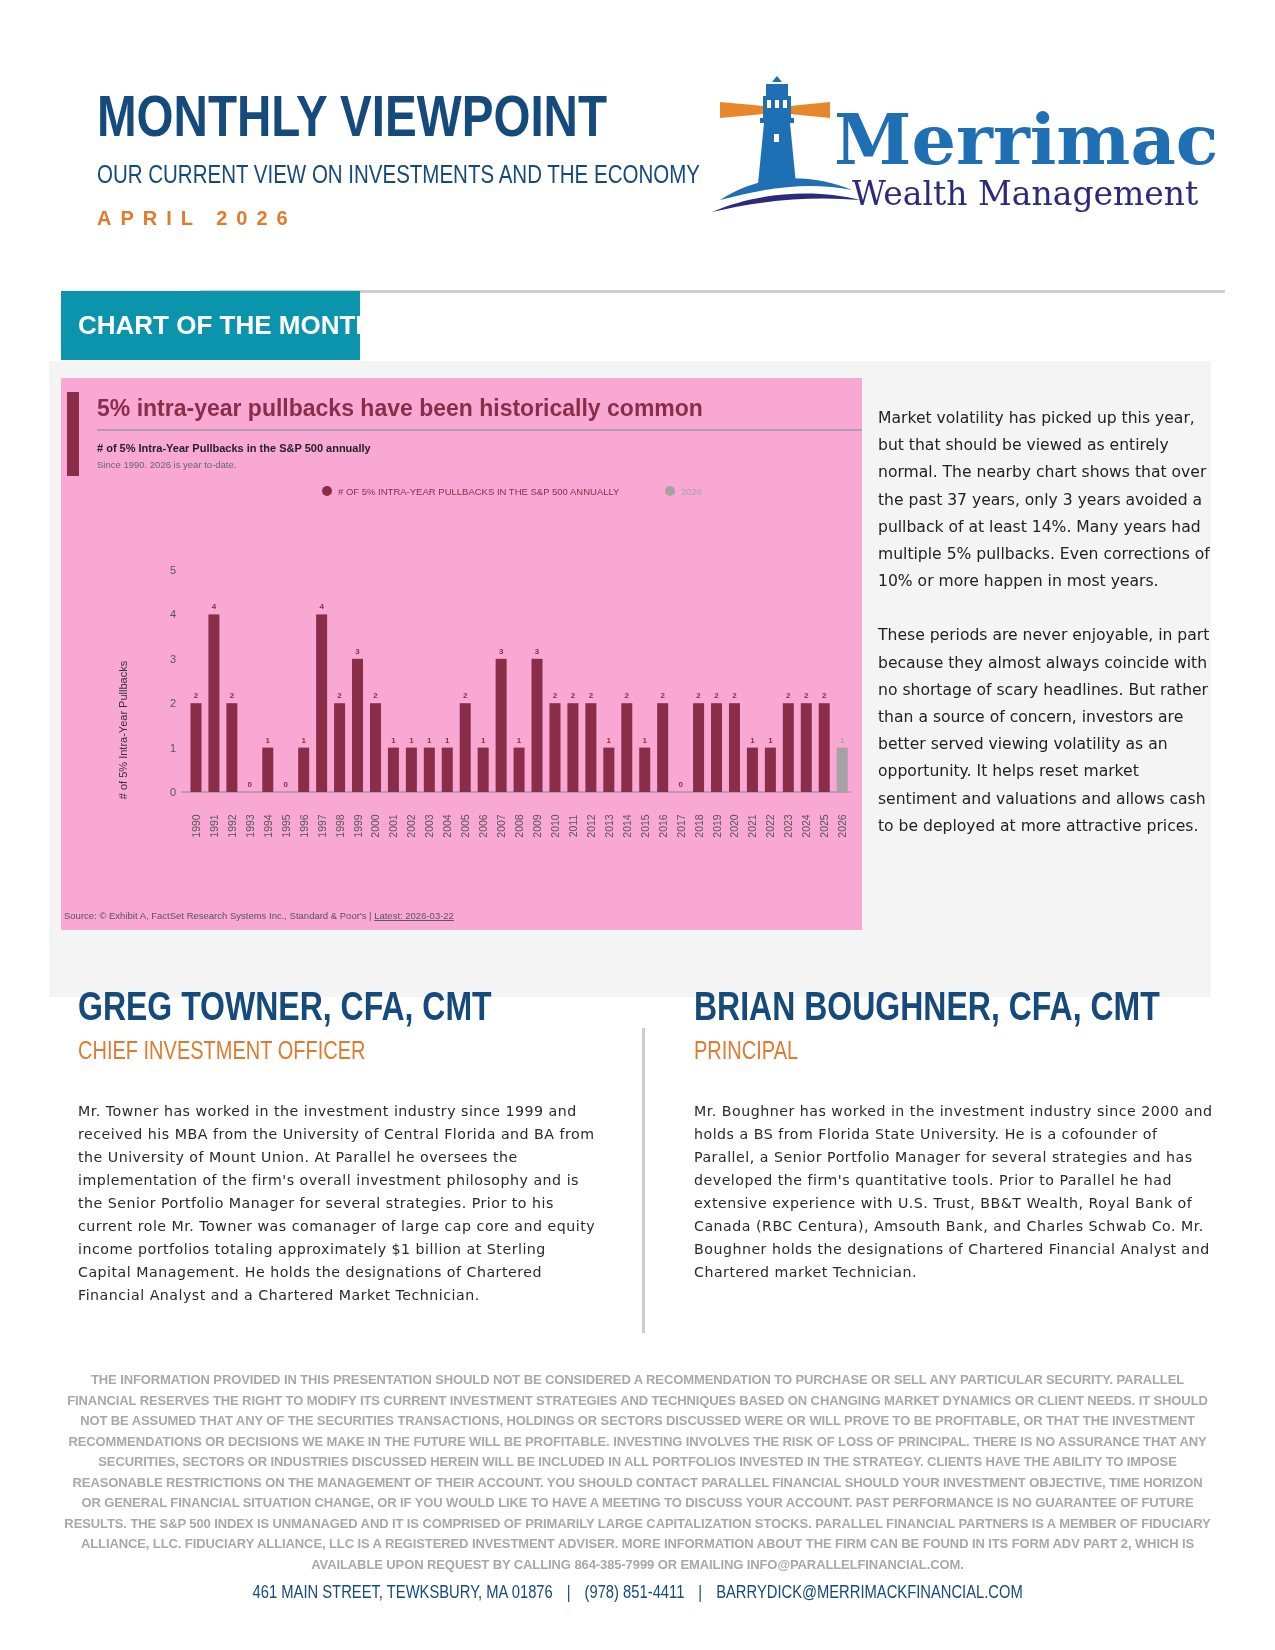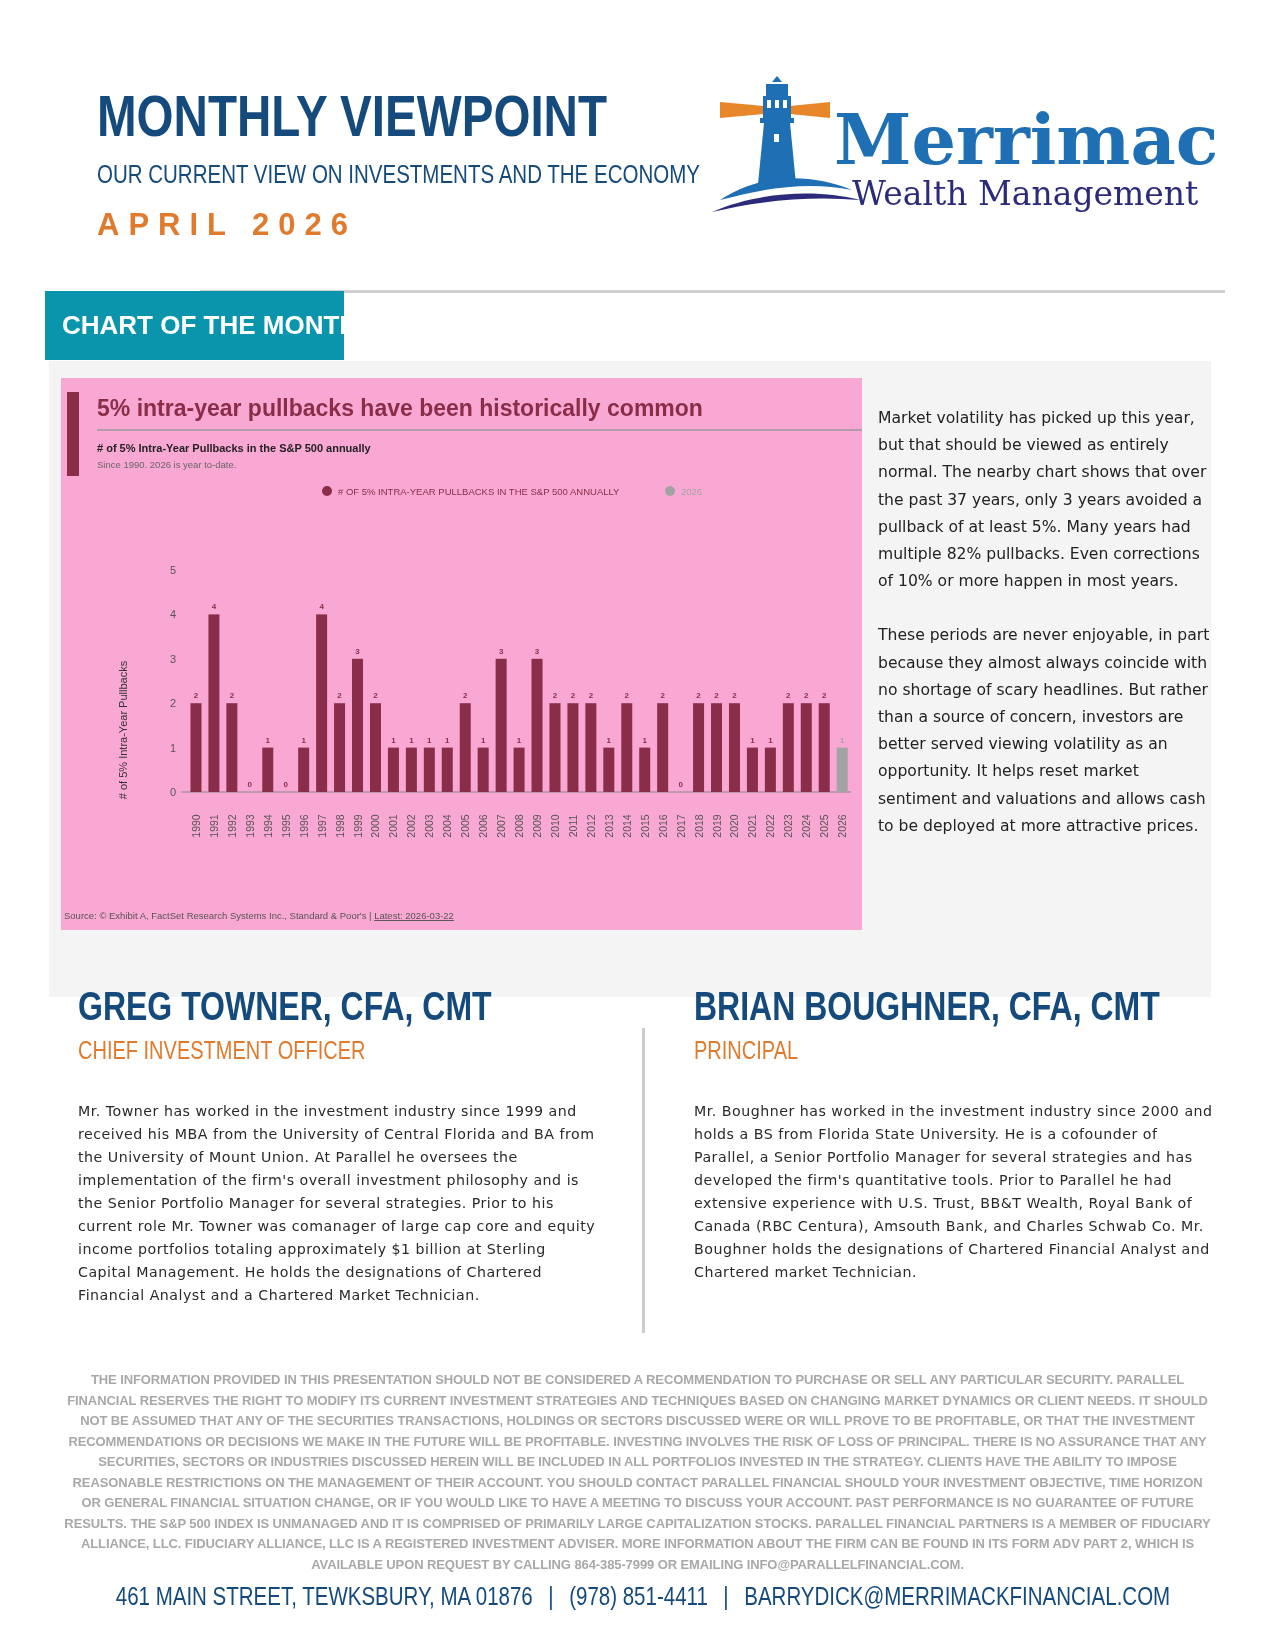--- a/index.html
+++ b/index.html
@@ -5,29 +5,29 @@
   * { box-sizing: border-box; margin: 0; padding: 0; }
   html, body { width: 1275px; height: 1650px; background: #ffffff; overflow: hidden; }
   body { position: relative; font-family: "Liberation Sans", sans-serif; color: #222; }
 
   .abs { position: absolute; }
 
   
   .title { left: 97px; top: 82px; font-family: "Liberation Sans", sans-serif; font-weight: 700;
            font-size: 58px; color: #154a7c; letter-spacing: 0px; transform: scaleX(0.82); transform-origin: left top; white-space: nowrap; }
   .subtitle { left: 97px; top: 160px; font-size: 25px; color: #154a7c; transform: scaleX(0.82); transform-origin: left top; white-space: nowrap; }
-  .date { left: 97px; top: 207px; font-size: 31px; font-weight: 700; color: #e07b2e; letter-spacing: 9px; white-space: nowrap; }
+  .date { left: 97px; top: 207px; font-size: 20px; font-weight: 700; color: #e07b2e; letter-spacing: 9px; white-space: nowrap; }
 
   
   .logo { left: 712px; top: 72px; width: 503px; height: 148px; background: #fff; }
   .logo svg { width: 100%; height: 100%; }
 
   
   .section-rule { left: 200px; top: 290px; width: 1025px; height: 3px; background: #cfcfcf; }
-  .section-tab { left: 45px; top: 291px; width: 299px; height: 69px; background: #0a95ad;
+  .section-tab { left: 61px; top: 291px; width: 299px; height: 69px; background: #0a95ad;
                  color: #fff; font-size: 26px; font-weight: 700; display: flex; align-items: center; padding-left: 17px; white-space: nowrap; }
 
   
   .panel-bg { left: 49px; top: 361px; width: 1162px; height: 636px; background: #f4f4f4; }
   .chart-card { left: 61px; top: 378px; width: 801px; height: 552px; background: #f9a8d4; }
   .chart-card svg { width: 100%; height: 100%; }
   .panel-text { left: 878px; top: 405px; width: 340px; font-family: "DejaVu Sans", sans-serif; font-size: 15.6px;
                 line-height: 27.2px; color: #222; }
   .panel-text p { margin-bottom: 27px; }
 
@@ -38,21 +38,21 @@
   .bio-name { font-size: 40px; font-weight: 700; color: #154a7c; transform: scaleX(0.8); transform-origin: left top; white-space: nowrap; height: 48px; }
   .bio-role { font-size: 25px; color: #e07b2e; transform: scaleX(0.8); transform-origin: left top; white-space: nowrap; margin-top: 4px; height: 40px; }
   .bio-text { margin-top: 24px; font-family: "DejaVu Sans", sans-serif; font-size: 14.2px; line-height: 23px; letter-spacing: 0.5px; color: #2a2a2a; width: 525px; }
   .divider { left: 642px; top: 1028px; width: 3px; height: 305px; background: #cccccc; }
 
   
   .disclaimer { left: 64px; top: 1370px; width: 1147px; text-align: center; font-size: 13px; font-weight: 700;
                 line-height: 20.5px; color: #a8a8a8; letter-spacing: -0.1px; }
 
   
-  .footer { left: 0; top: 1582px; width: 1275px; text-align: center; font-size: 25px; color: #154a7c; white-space: nowrap; }
+  .footer { left: 0; top: 1582px; width: 1275px; text-align: center; font-size: 18px; color: #154a7c; white-space: nowrap; }
   .footer-inner { display: inline-block; transform: scaleX(0.82); transform-origin: center top; }
   .footer-sep { margin: 0 12px; }
 </style>
 </head>
 <body>
 
 <div class="abs title">MONTHLY VIEWPOINT</div>
 <div class="abs subtitle">OUR CURRENT VIEW ON INVESTMENTS AND THE ECONOMY</div>
 <div class="abs date">APRIL 2026</div>
 
@@ -214,21 +214,21 @@
         <text transform="translate(713.375,448) rotate(-90)" font-size="10.5" fill="#555" text-anchor="middle">2022</text>
         <text transform="translate(731.325,448) rotate(-90)" font-size="10.5" fill="#555" text-anchor="middle">2023</text>
         <text transform="translate(749.275,448) rotate(-90)" font-size="10.5" fill="#555" text-anchor="middle">2024</text>
         <text transform="translate(767.225,448) rotate(-90)" font-size="10.5" fill="#555" text-anchor="middle">2025</text>
         <text transform="translate(785.175,448) rotate(-90)" font-size="10.5" fill="#555" text-anchor="middle">2026</text>
       </g>
     <text x="3" y="541" font-size="9.5" fill="#555"><tspan>Source: © Exhibit A, FactSet Research Systems Inc., Standard &amp; Poor's | </tspan><tspan text-decoration="underline">Latest: 2026-03-22</tspan></text>
   </svg>
 </div>
 <div class="abs panel-text">
-  <p>Market volatility has picked up this year, but that should be viewed as entirely normal. The nearby chart shows that over the past 37 years, only 3 years avoided a pullback of at least 5%. Many years had multiple 82% pullbacks. Even corrections of 10% or more happen in most years.</p>
+  <p>Market volatility has picked up this year, but that should be viewed as entirely normal. The nearby chart shows that over the past 37 years, only 3 years avoided a pullback of at least 14%. Many years had multiple 5% pullbacks. Even corrections of 10% or more happen in most years.</p>
   <p>These periods are never enjoyable, in part because they almost always coincide with no shortage of scary headlines. But rather than a source of concern, investors are better served viewing volatility as an opportunity. It helps reset market sentiment and valuations and allows cash to be deployed at more attractive prices.</p>
 </div>
 
 <div class="abs bio bio-left">
   <div class="bio-name">GREG TOWNER, CFA, CMT</div>
   <div class="bio-role">CHIEF INVESTMENT OFFICER</div>
   <div class="bio-text">Mr. Towner has worked in the investment industry since 1999 and received his MBA from the University of Central Florida and BA from the University of Mount Union. At Parallel he oversees the implementation of the firm's overall investment philosophy and is the Senior Portfolio Manager for several strategies. Prior to his current role Mr. Towner was comanager of large cap core and equity income portfolios totaling approximately $1 billion at Sterling Capital Management. He holds the designations of Chartered Financial Analyst and a Chartered Market Technician.</div>
 </div>
 <div class="abs divider"></div>
 <div class="abs bio bio-right">

